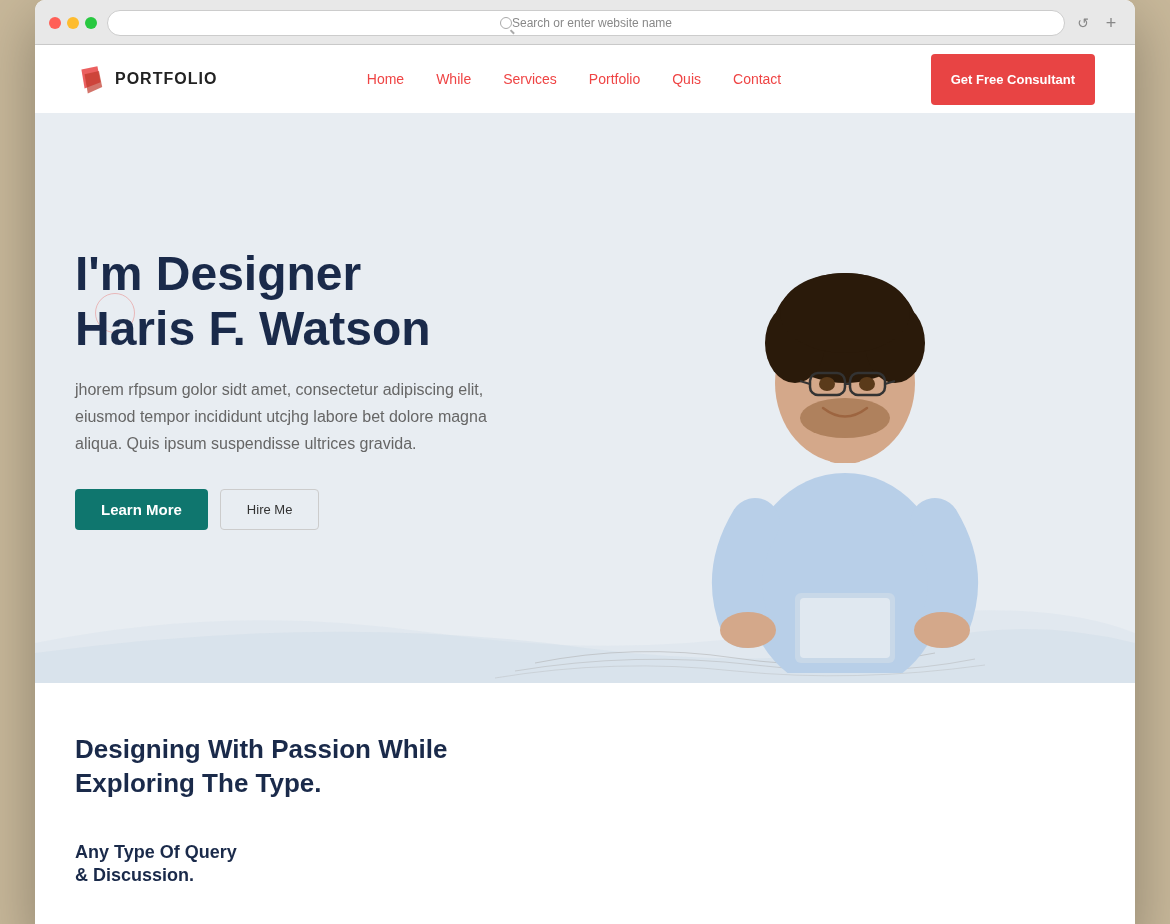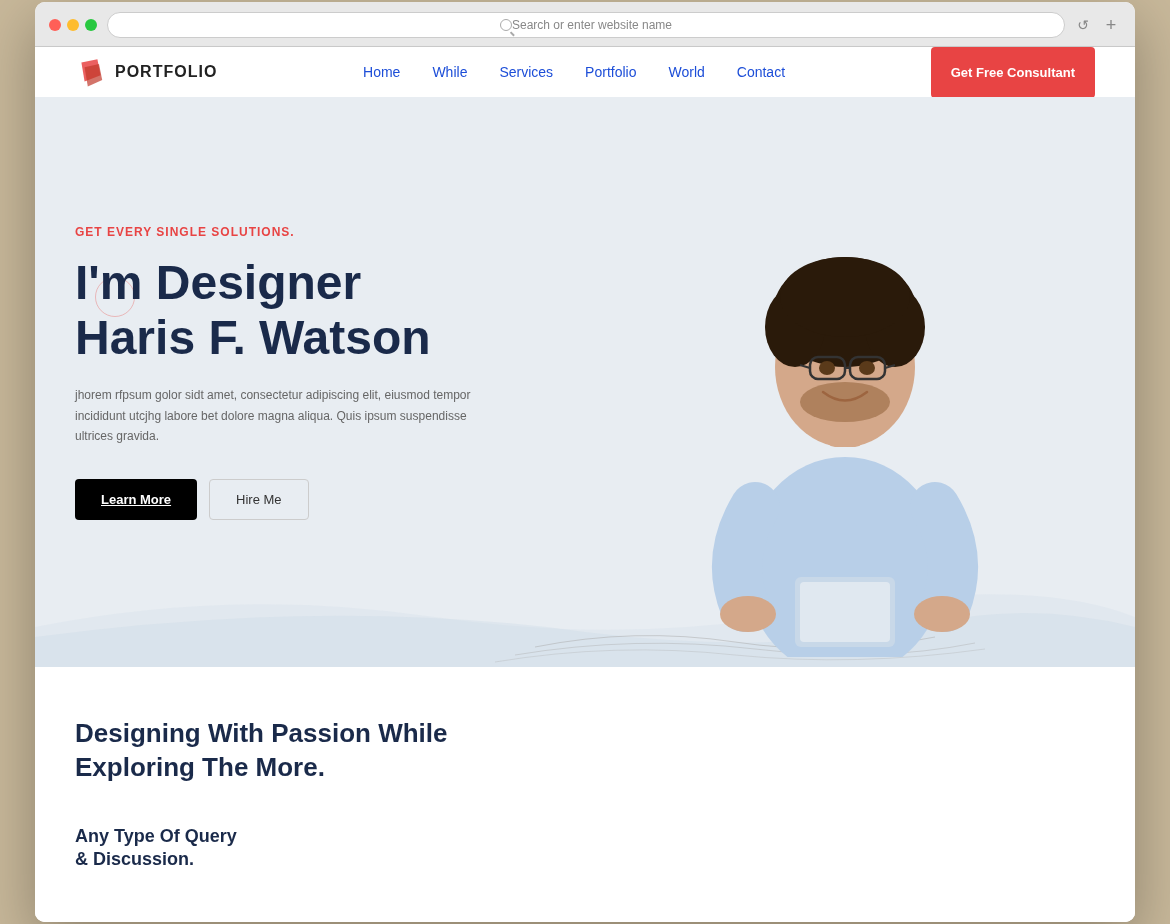--- a/index.html
+++ b/index.html
@@ -103,21 +103,21 @@
 
     
     .website {
       background: #fff;
     }
 
     
     .navbar {
       background: #fff;
       padding: 0 40px;
-      height: 50px;
+      height: 68px;
       display: flex;
       align-items: center;
       justify-content: space-between;
       box-shadow: 0 1px 4px rgba(0,0,0,0.05);
     }
 
     .logo {
       display: flex;
       align-items: center;
       gap: 8px;
@@ -138,21 +138,21 @@
 
     .nav-links {
       display: flex;
       align-items: center;
       gap: 32px;
       list-style: none;
     }
 
     .nav-links a {
       text-decoration: none;
-      color: #1d4ed8;
+      color: #ef4444;
       font-size: 14px;
       font-weight: 500;
     }
 
     .btn-consultant {
       background: #e84444;
       color: #fff;
       border: none;
       padding: 18px 20px;
       border-radius: 4px;
@@ -190,42 +190,41 @@
 
     .hero-title {
       font-size: 48px;
       font-weight: 800;
       color: #1a2a4a;
       line-height: 1.15;
       margin-bottom: 20px;
     }
 
     .hero-desc {
-      font-size: 12px;
+      font-size: 16px;
       color: #666;
       line-height: 1.7;
       margin-bottom: 32px;
       max-width: 430px;
     }
 
     .hero-buttons {
       display: flex;
       gap: 12px;
     }
 
     .btn-learn {
-      background: #000000;
+      background: #0f766e;
       color: #fff;
       border: none;
       padding: 12px 26px;
       border-radius: 4px;
-      font-size: 13px;
+      font-size: 15px;
       font-weight: 600;
       cursor: pointer;
-      text-decoration: underline;
     }
 
     .btn-hire {
       background: transparent;
       color: #333;
       border: 1.5px solid #ccc;
       padding: 12px 26px;
       border-radius: 4px;
       font-size: 13px;
       font-weight: 400;
@@ -321,33 +320,32 @@
           <polygon points="12,14 30,10 34,30 16,38" fill="#c0392b" opacity="0.7"></polygon>
         </svg>
         <span class="logo-text">PORTFOLIO</span>
       </div>
 
       <ul class="nav-links">
         <li><a href="#">Home</a></li>
         <li><a href="#">While</a></li>
         <li><a href="#">Services</a></li>
         <li><a href="#">Portfolio</a></li>
-        <li><a href="#">World</a></li>
+        <li><a href="#">Quis</a></li>
         <li><a href="#">Contact</a></li>
       </ul>
 
       <button class="btn-consultant">Get Free Consultant</button>
     </nav>
 
     <section class="hero">
 
       <div class="deco-circle"></div>
 
       <div class="hero-content">
-        <p class="hero-subtitle">GET EVERY SINGLE SOLUTIONS.</p>
         <h1 class="hero-title">
           <span>I'm Designer</span><br>
           <span>Haris F. Watson</span>
         </h1>
         <p class="hero-desc">jhorem rfpsum golor sidt amet, consectetur adipiscing elit, eiusmod tempor incididunt utcjhg labore bet dolore magna aliqua. Quis ipsum suspendisse ultrices gravida.</p>
         <div class="hero-buttons">
           <button class="btn-learn">Learn More</button>
           <button class="btn-hire">Hire Me</button>
         </div>
       </div>
@@ -398,21 +396,21 @@
         <path d="M480,88 Q600,68 720,82 Q840,96 940,76" fill="none" stroke="#aaa" stroke-width="1" opacity="0.4"></path>
         <path d="M460,95 Q580,75 700,88 Q820,100 950,82" fill="none" stroke="#aaa" stroke-width="1" opacity="0.3"></path>
       </svg>
 
     </section>
 
     <div class="bottom-section">
       <div class="bottom-left">
         <h2>
           <span>Designing With Passion While</span><br>
-          <span>Exploring The More.</span>
+          <span>Exploring The Type.</span>
         </h2>
       </div>
       <div class="bottom-right">
         <h2>
           <span>Any Type Of Query</span><br>
           <span>&amp; Discussion.</span>
         </h2>
       </div>
     </div>
 

